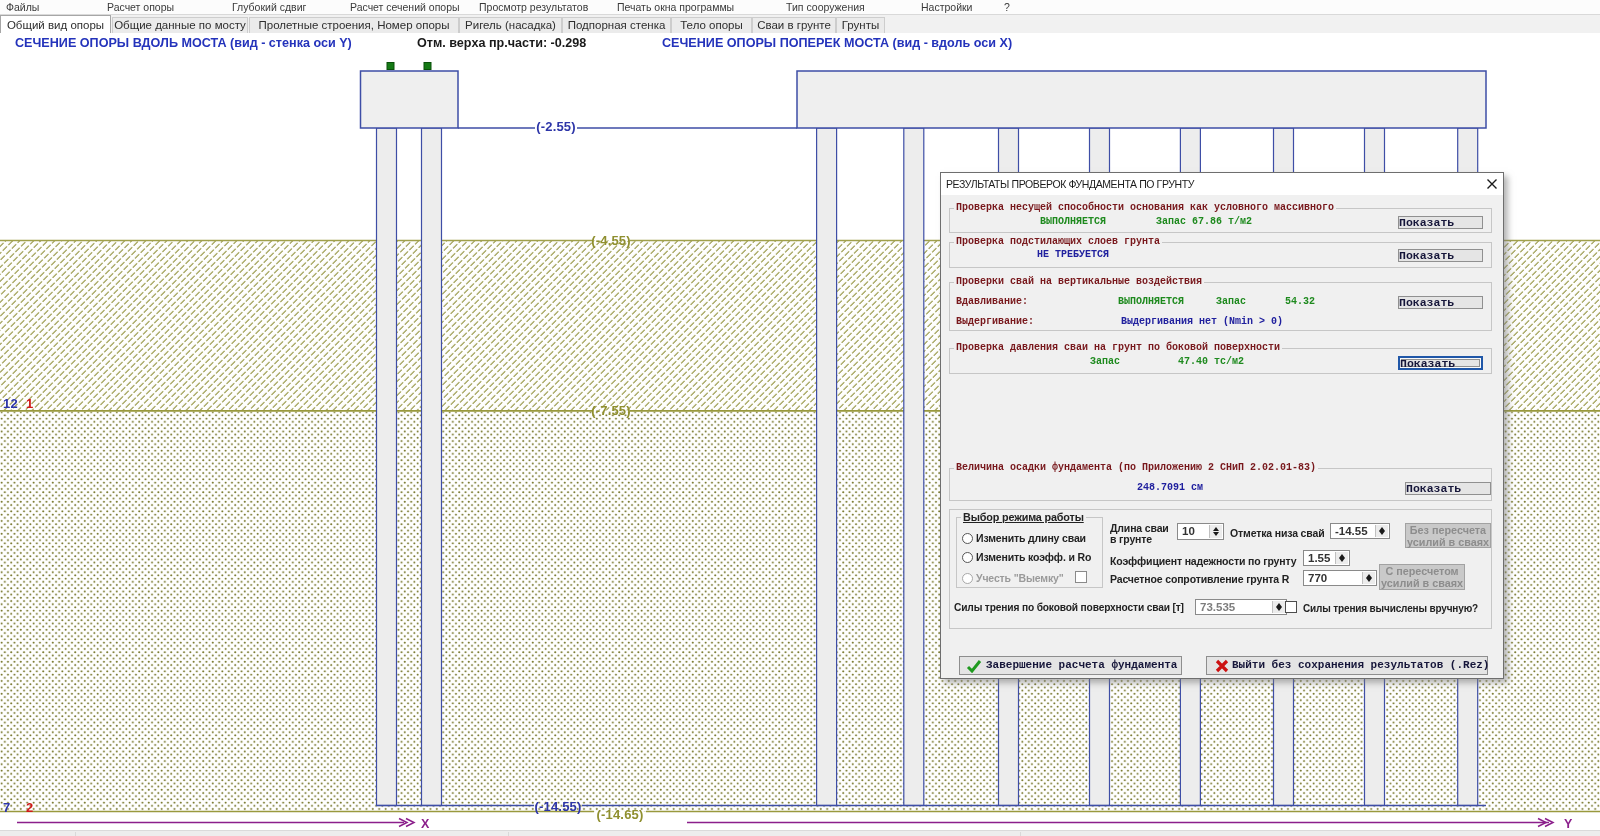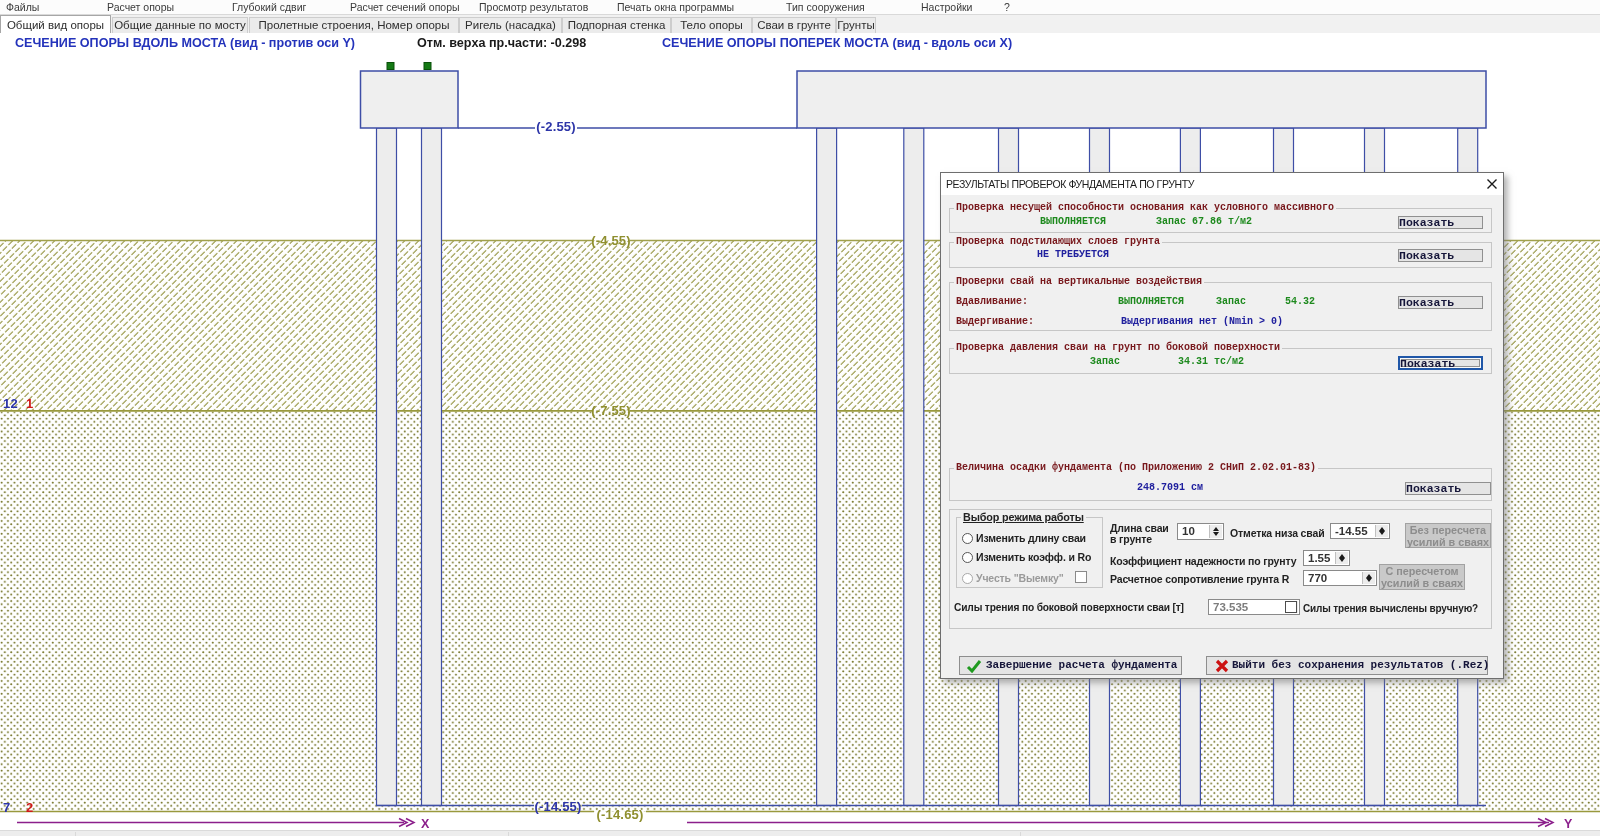--- a/index.html
+++ b/index.html
@@ -72,23 +72,23 @@
     <span style="left:1004px">?</span>
   </div>
   <div id="tabs">
     <div class="tab active" style="left:0px;width:111px;">Общий вид опоры</div>
     <div class="tab" style="left:112px;width:136px;">Общие данные по мосту</div>
     <div class="tab" style="left:249px;width:210px;">Пролетные строения, Номер опоры</div>
     <div class="tab" style="left:459px;width:103px;">Ригель (насадка)</div>
     <div class="tab" style="left:562px;width:109px;">Подпорная стенка</div>
     <div class="tab" style="left:671px;width:81px;">Тело опоры</div>
     <div class="tab" style="left:752px;width:84px;">Сваи в грунте</div>
-    <div class="tab" style="left:836px;width:40px;">Грунты</div>
-  </div>
-  <div class="hd hdblue" style="left:15px;top:35.5px;">СЕЧЕНИЕ ОПОРЫ ВДОЛЬ МОСТА (вид - против оси Y)</div>
+    <div class="tab" style="left:836px;width:49px;">Грунты</div>
+  </div>
+  <div class="hd hdblue" style="left:15px;top:35.5px;">СЕЧЕНИЕ ОПОРЫ ВДОЛЬ МОСТА (вид - стенка оси Y)</div>
   <div class="hd hdblack" style="left:417px;top:35.5px;">Отм. верха пр.части: -0.298</div>
   <div class="hd hdblue" style="left:662px;top:35.5px;">СЕЧЕНИЕ ОПОРЫ ПОПЕРЕК МОСТА (вид - вдоль оси X)</div>
 
   <svg id="draw" width="1600" height="797" viewBox="0 0 1600 797" style="position:absolute;left:0;top:33px;">
     <defs>
       <pattern id="h1" width="8.0" height="4.95" patternUnits="userSpaceOnUse" patternTransform="rotate(-45)">
         <rect x="0" y="1.85" width="6.1" height="1.15" fill="#90903a"></rect>
       </pattern>
       <pattern id="h2" width="6.4" height="6.4" patternUnits="userSpaceOnUse">
         <circle cx="1.6" cy="1.6" r="1.0" fill="#6e6e1e"></circle>
@@ -184,21 +184,21 @@
     <span class="abs mono grn" style="left:275px;top:122.5px;">Запас</span>
     <span class="abs mono grn" style="left:344px;top:122.5px;">54.32</span>
     <div class="pbtn" style="left:457px;top:123px;">Показать</div>
     <span class="abs mono mar" style="left:15px;top:143px;">Выдергивание:</span>
     <span class="abs mono nvy" style="left:180px;top:143px;">Выдергивания нет (Nmin &gt; 0)</span>
 
     <div class="gb" style="left:8px;top:175px;width:543px;height:26px;">
       <span class="cap mono mar">Проверка давления сваи на грунт по боковой поверхности</span>
     </div>
     <span class="abs mono grn" style="left:149px;top:182.5px;">Запас</span>
-    <span class="abs mono grn" style="left:237px;top:182.5px;">34.31 тс/м2</span>
+    <span class="abs mono grn" style="left:237px;top:182.5px;">47.40 тс/м2</span>
     <div class="pbtn" style="left:457px;top:183px;height:14px;line-height:12px;border:2px solid #2057a8;box-shadow:inset 0 0 0 1px #fafafa, inset 0 0 0 2px #909090;">Показать</div>
 
     <div class="gb" style="left:8px;top:295px;width:543px;height:33px;">
       <span class="cap mono mar">Величина осадки фундамента (по Приложению 2 СНиП 2.02.01-83)</span>
     </div>
     <span class="abs mono nvy" style="left:196px;top:309px;">248.7091 см</span>
     <div class="pbtn" style="left:464px;top:309px;width:86px;">Показать</div>
 
     <div class="gb" style="left:8px;top:336px;width:543px;height:120px;"></div>
 
@@ -232,21 +232,21 @@
         <span class="arr"></span>
       </div>
     <span class="lbl" style="left:169px;top:400px;">Расчетное сопротивление грунта R</span>
     <div class="spin" style="left:362px;top:396.5px;width:74px;height:16px;">
         <span class="v">770</span>
         <span class="arr"></span>
       </div>
     <div class="gbtn" style="left:438px;top:391px;height:26px;">С пересчетом<br>усилий в сваях</div>
 
     <span class="lbl" style="left:13px;top:429px;font-size:10.2px;">Силы трения по боковой поверхности сваи [т]</span>
-    <div class="spin" style="left:267px;top:426px;width:92px;height:16px;color:#7d7d7d;">
+    <div class="spin" style="left:254px;top:426px;width:92px;height:16px;color:#7d7d7d;">
         <span class="v">73.535</span>
         <span class="arr"></span>
       </div>
     <div class="chk" style="left:344px;top:428px;"></div>
     <span class="lbl" style="left:362px;top:429.5px;font-size:10px;">Силы трения вычислены вручную?</span>
 
     <div class="bbtn" style="left:18px;top:483px;width:223px;">
       <svg width="16" height="14" viewBox="0 0 16 14" style="position:absolute;left:6px;top:2px;">
         <path d="M2 8 L6 12 L14 2" stroke="#1f9a1f" stroke-width="3" fill="none"></path>
       </svg>

